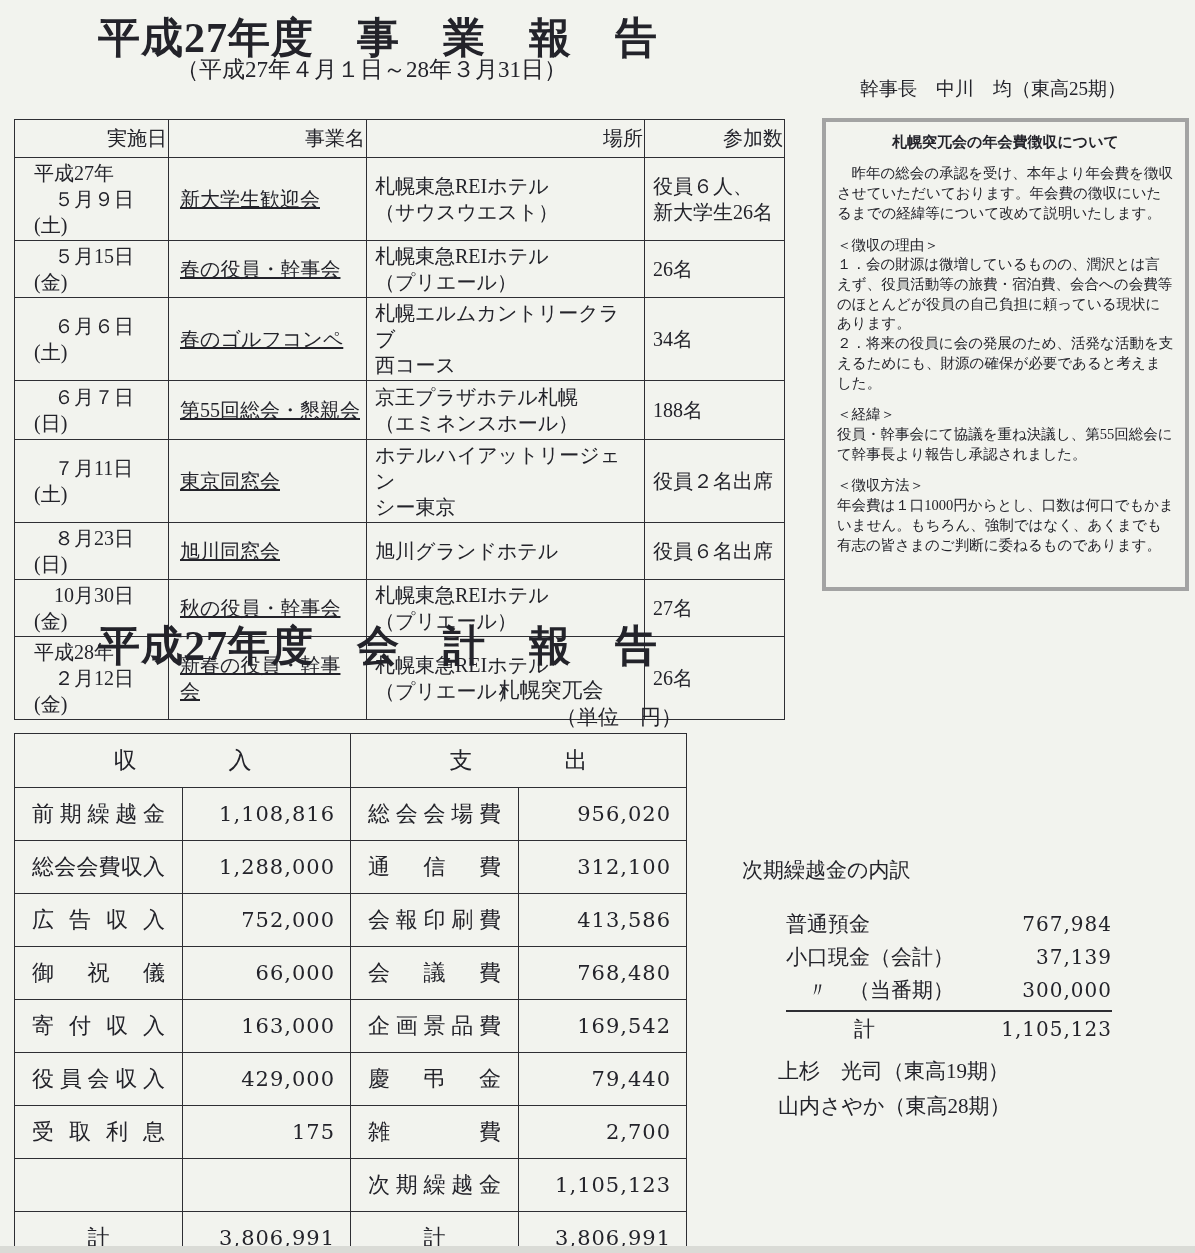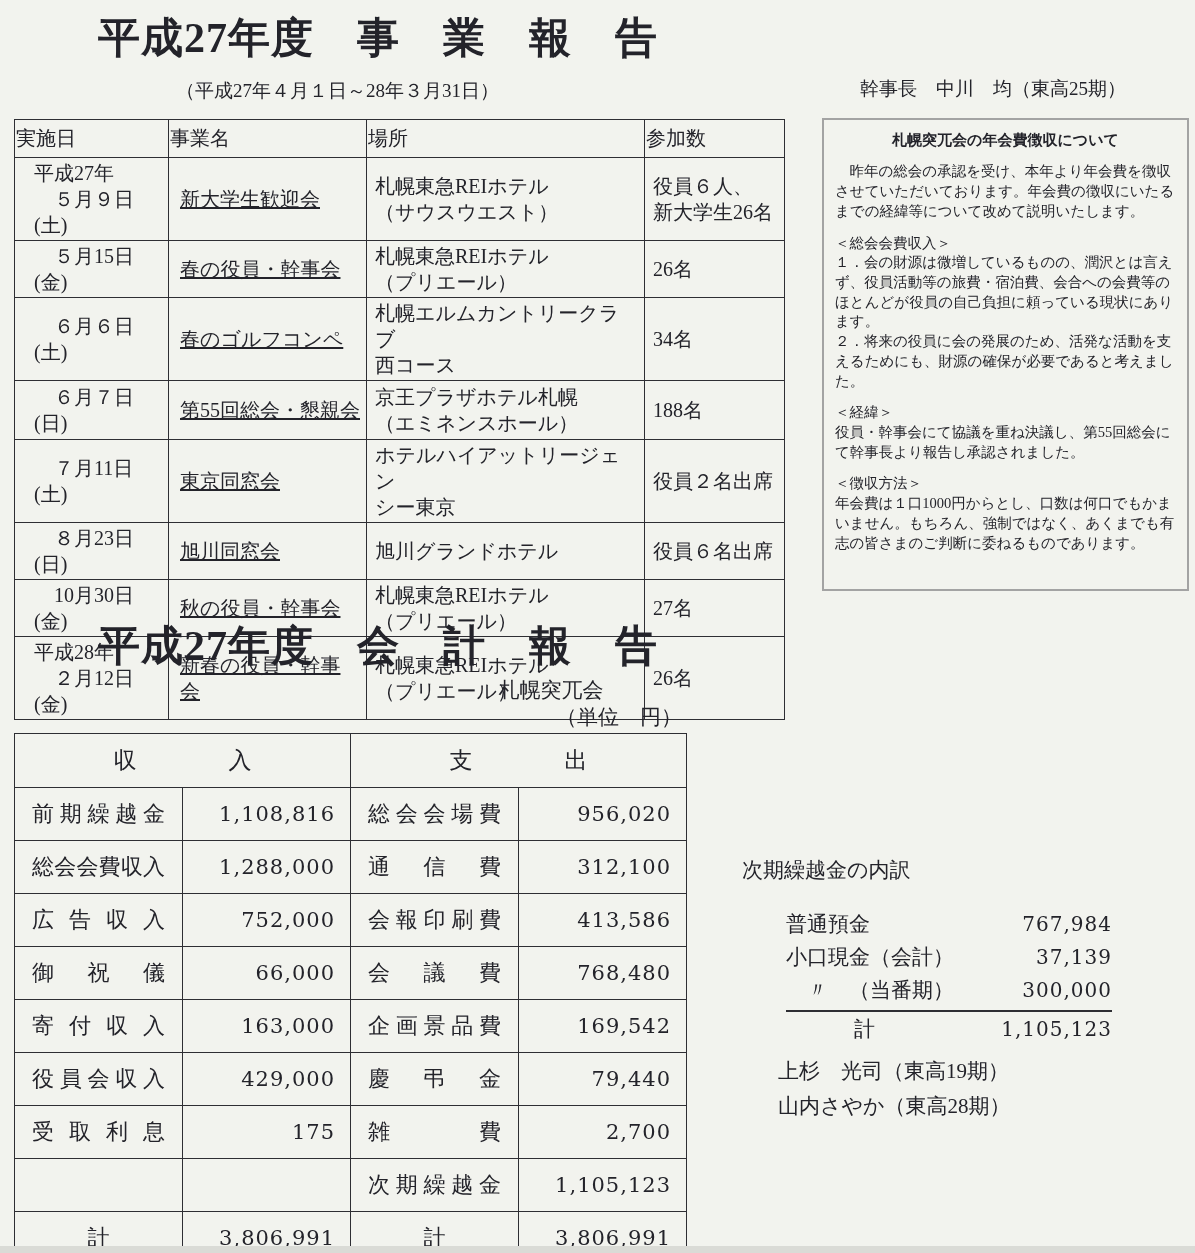--- a/index.html
+++ b/index.html
@@ -9,37 +9,37 @@
     color:#23232a;
     font-family:"Liberation Serif","DejaVu Serif",serif;
   }
   .abs { position:absolute; }
 
   
   .title-main {
     left:98px; top:14px; font-size:42px; font-weight:bold;
     letter-spacing:1px; line-height:1.15; white-space:pre;
   }
-  .subtitle { left:176px; top:78px; font-size:19px; white-space:pre; }
+  .subtitle { left:176px; top:54px; font-size:23px; white-space:pre; }
   .secretary { left:860px; top:76px; font-size:19px; white-space:pre; }
 
   table { border-collapse:collapse; table-layout:fixed; }
   td, th { border:1.5px solid #2e2e33; vertical-align:middle; }
 
   #events-table { left:14px; top:119px; width:770px; font-size:20px; }
-  #events-table th { font-weight:normal; text-align:left; font-size:20px; height:35px; }
+  #events-table th { font-weight:normal; text-align:right; font-size:20px; height:35px; }
   #events-table td { white-space:pre-wrap; line-height:1.3; padding:2px 6px; }
   #events-table td.c-date { padding-left:19px; }
   #events-table td.c-name { padding-left:11px;text-decoration:underline; }
   #events-table td.c-place { padding-left:8px; }
   #events-table td.c-att  { padding-left:8px; }
 
   .fee-box {
     left:822px; top:118px; width:367px; height:473px; box-sizing:border-box;
-    border:2px solid #a3a3a3; padding:8px 11px; overflow:hidden;
+    border:4px solid #a3a3a3; padding:8px 11px; overflow:hidden;
     font-size:14.5px; line-height:1.36;
   }
   .fee-box .fee-title { text-align:center; font-weight:bold; font-size:15px; margin:2px 0 12px 0; }
   .fee-box .fee-intro { white-space:pre-wrap; }
   .fee-box .fee-section { margin-top:12px; }
   .fee-box .fee-section .fee-body { white-space:pre-wrap; }
 
   
   .title-acct { left:98px; top:618px; font-size:42px; font-weight:bold; letter-spacing:1px; white-space:pre; }
   .org-name  { left:420px; top:676px; width:262px; text-align:center; font-size:21px; white-space:pre; }
@@ -148,21 +148,21 @@
 （プリエール）</td>
     <td class="c-att">26名</td>
   </tr>
 </tbody>
   </table>
 
 <div class="abs fee-box">
   <div class="fee-title">札幌突兀会の年会費徴収について</div>
   <div class="fee-intro">　昨年の総会の承認を受け、本年より年会費を徴収させていただいております。年会費の徴収にいたるまでの経緯等について改めて説明いたします。</div>
   <div class="fee-section">
-    <div class="fee-heading">＜総会会費収入＞</div>
+    <div class="fee-heading">＜徴収の理由＞</div>
     <div class="fee-body">１．会の財源は微増しているものの、潤沢とは言えず、役員活動等の旅費・宿泊費、会合への会費等のほとんどが役員の自己負担に頼っている現状にあります。
 ２．将来の役員に会の発展のため、活発な活動を支えるためにも、財源の確保が必要であると考えました。</div>
   </div>
   <div class="fee-section">
     <div class="fee-heading">＜経緯＞</div>
     <div class="fee-body">役員・幹事会にて協議を重ね決議し、第55回総会にて幹事長より報告し承認されました。</div>
   </div>
   <div class="fee-section">
     <div class="fee-heading">＜徴収方法＞</div>
     <div class="fee-body">年会費は１口1000円からとし、口数は何口でもかまいません。もちろん、強制ではなく、あくまでも有志の皆さまのご判断に委ねるものであります。</div>

